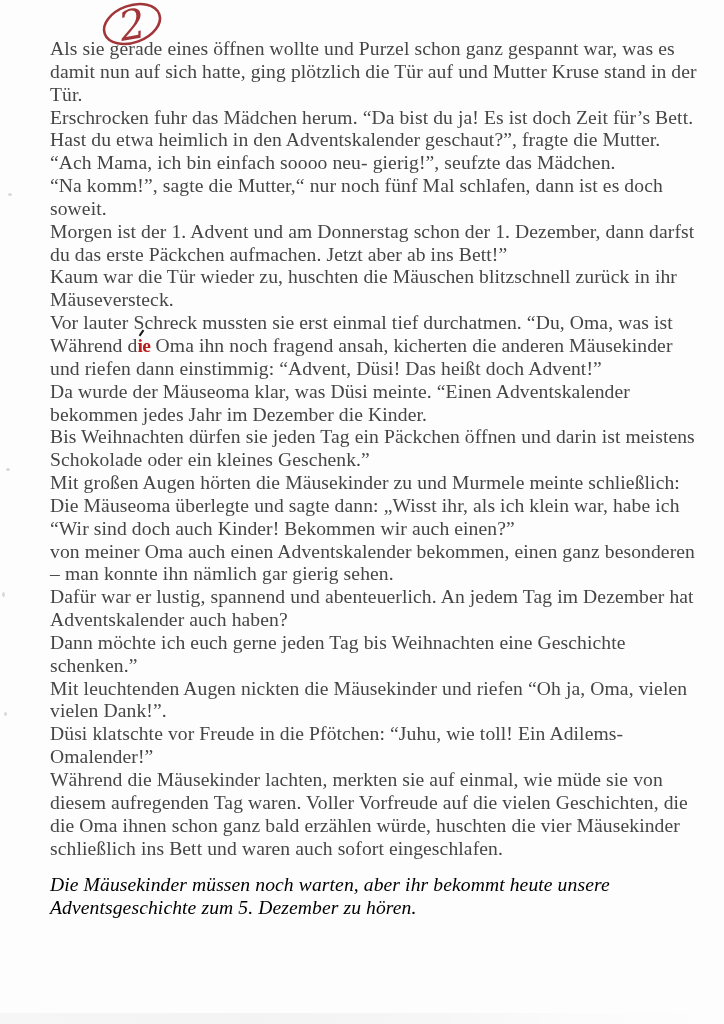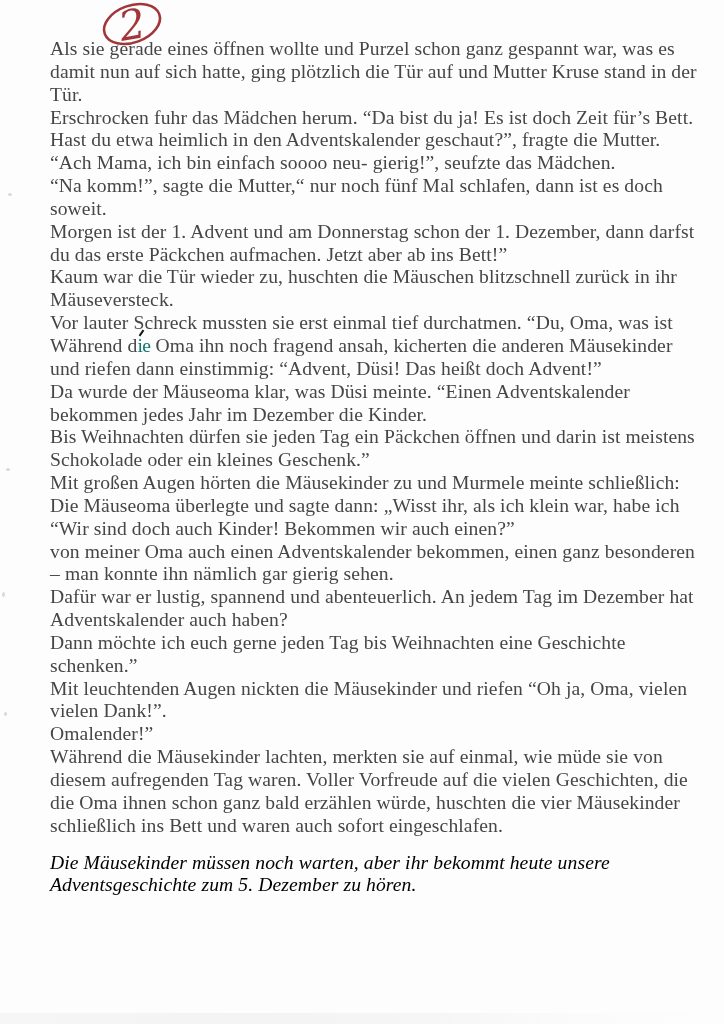--- a/index.html
+++ b/index.html
@@ -21,22 +21,22 @@
   .line {
     font-size: 19.6px;
     line-height: 22.85px;
     height: 22.85px;
     white-space: nowrap;
     letter-spacing: 0.1px;
   }
   .line.italic { font-style: italic; color: #000000; }
   .line.spacer { height: 14px; }
   .overwrite {
-    font-weight: 400;
-    color: #0f766e;
+    font-weight: 700;
+    color: #b91c1c;
     letter-spacing: -0.5px;
     position: relative;
   }
   .overwrite::before {
     content: "";
     position: absolute;
     top: -3px;
     left: 1px;
     width: 7px;
     height: 2px;
@@ -107,20 +107,21 @@
       <div class="line">Die Mäuseoma überlegte und sagte dann: „Wisst ihr, als ich klein war, habe ich</div>
       <div class="line">“Wir sind doch auch Kinder! Bekommen wir auch einen?”</div>
       <div class="line">von meiner Oma auch einen Adventskalender bekommen, einen ganz besonderen</div>
       <div class="line">– man konnte ihn nämlich gar gierig sehen.</div>
       <div class="line">Dafür war er lustig, spannend und abenteuerlich. An jedem Tag im Dezember hat</div>
       <div class="line">Adventskalender auch haben?</div>
       <div class="line">Dann möchte ich euch gerne jeden Tag bis Weihnachten eine Geschichte</div>
       <div class="line">schenken.”</div>
       <div class="line">Mit leuchtenden Augen nickten die Mäusekinder und riefen “Oh ja, Oma, vielen</div>
       <div class="line">vielen Dank!”.</div>
+      <div class="line">Düsi klatschte vor Freude in die Pfötchen: “Juhu, wie toll! Ein Adilems-</div>
       <div class="line">Omalender!”</div>
       <div class="line">Während die Mäusekinder lachten, merkten sie auf einmal, wie müde sie von</div>
       <div class="line">diesem aufregenden Tag waren. Voller Vorfreude auf die vielen Geschichten, die</div>
       <div class="line">die Oma ihnen schon ganz bald erzählen würde, huschten die vier Mäusekinder</div>
       <div class="line">schließlich ins Bett und waren auch sofort eingeschlafen.</div>
       <div class="line spacer"></div>
       <div class="line italic">Die Mäusekinder müssen noch warten, aber ihr bekommt heute unsere</div>
       <div class="line italic">Adventsgeschichte zum 5. Dezember zu hören.</div>
     </div>
 

